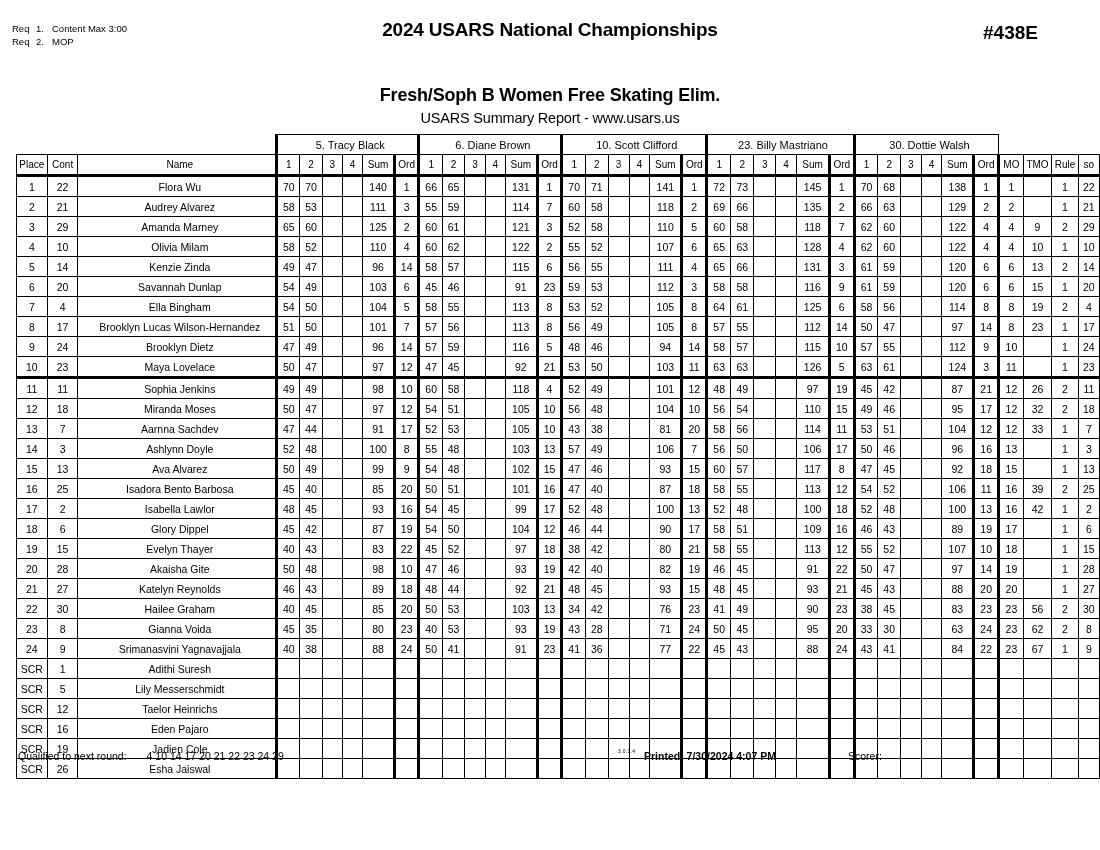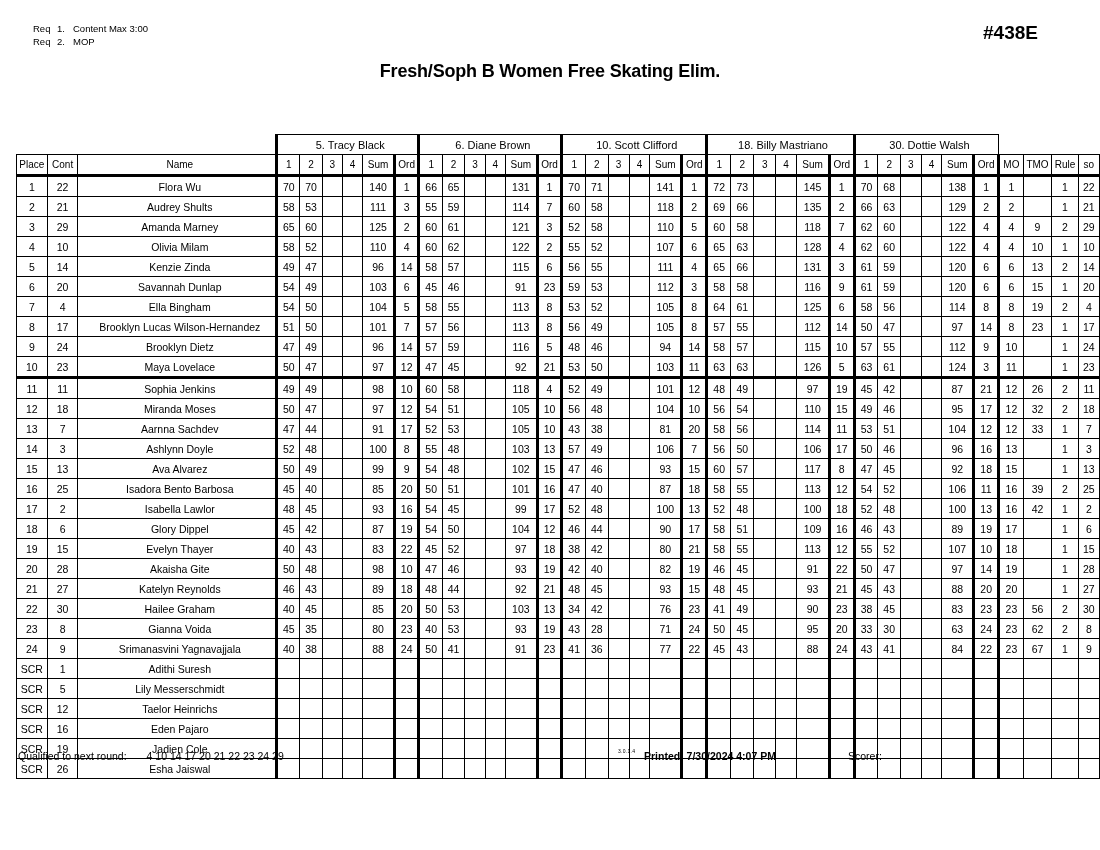--- a/index.html
+++ b/index.html
@@ -18,21 +18,21 @@
 
   
   #req-block {
     position: absolute;
     left: 12px;
     top: 22px;
     font-size: 9.5px;
     line-height: 13px;
     white-space: nowrap;
   }
-  .req-line { display: block; margin-left: 21px; }
+  .req-line { display: block; }
   .req-lbl  { display: inline-block; width: 24px; }
   .req-num  { display: inline-block; width: 16px; }
 
   
   #title-block {
     position: absolute;
     left: 0;
     top: 18px;
     width: 1100px;
     text-align: center;
@@ -179,35 +179,37 @@
 <div id="req-block">
   <span class="req-line">
     <span class="req-lbl">Req</span><span class="req-num">1.</span><span>Content Max 3:00</span>
   </span>
   <span class="req-line">
     <span class="req-lbl">Req</span><span class="req-num">2.</span><span>MOP</span>
   </span>
 </div>
 
 <div id="title-block">
+  <div id="event-title">2024 USARS National Championships</div>
   <div id="division-title">Fresh/Soph B Women Free Skating Elim.</div>
+  <div id="report-line">USARS Summary Report - www.usars.us</div>
 </div>
 <div id="heat-number">#438E</div>
 
 <table id="results-table">
   <thead>
     <tr>
       <td class="banner-blank hdr-place"></td>
       <td class="banner-blank hdr-cont"></td>
       <td class="banner-blank hdr-name"></td>
 
       <td class="judge-banner judge-start" colspan="6">5.  Tracy Black</td>
         <td class="judge-banner judge-start" colspan="6">6.  Diane Brown</td>
         <td class="judge-banner judge-start" colspan="6">10.  Scott Clifford</td>
-        <td class="judge-banner judge-start" colspan="6">18.  Billy Mastriano</td>
+        <td class="judge-banner judge-start" colspan="6">23.  Billy Mastriano</td>
         <td class="judge-banner judge-start" colspan="6">30.  Dottie Walsh</td>
         <td class="banner-right-pad c-mo"></td>
       <td class="banner-right-pad c-tmo"></td>
       <td class="banner-right-pad c-rule"></td>
       <td class="banner-right-pad c-so"></td>
     </tr>
     <tr id="column-header-row">
       <td class="hdr hdr-place">Place</td>
       <td class="hdr hdr-cont">Cont</td>
       <td class="hdr hdr-name">Name</td>
@@ -284,21 +286,21 @@
         <td class="cell-num c-sum">138</td>
         <td class="cell-num c-ord ord-cell">1</td>
         <td class="cell-num c-mo">1</td>
         <td class="cell-num c-tmo"></td>
         <td class="cell-num c-rule">1</td>
         <td class="cell-num c-so">22</td>
       </tr>
       <tr class="qualified">
         <td class="cell-place hdr-place">2</td>
         <td class="cell-cont hdr-cont">21</td>
-        <td class="cell-name hdr-name">Audrey Shults</td>
+        <td class="cell-name hdr-name">Audrey Alvarez</td>
         <td class="cell-num c-score judge-start">58</td>
         <td class="cell-num c-score">53</td>
         <td class="cell-num c-score"></td>
         <td class="cell-num c-score"></td>
         <td class="cell-num c-sum">111</td>
         <td class="cell-num c-ord ord-cell">3</td>
         <td class="cell-num c-score judge-start">55</td>
         <td class="cell-num c-score">59</td>
         <td class="cell-num c-score"></td>
         <td class="cell-num c-score"></td>

